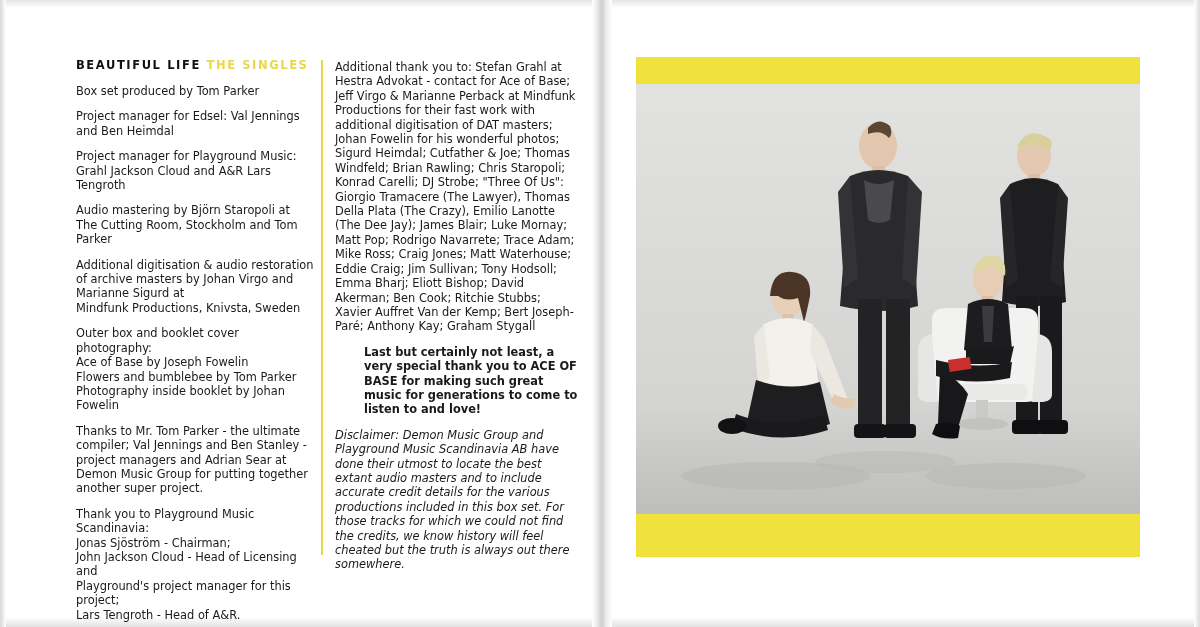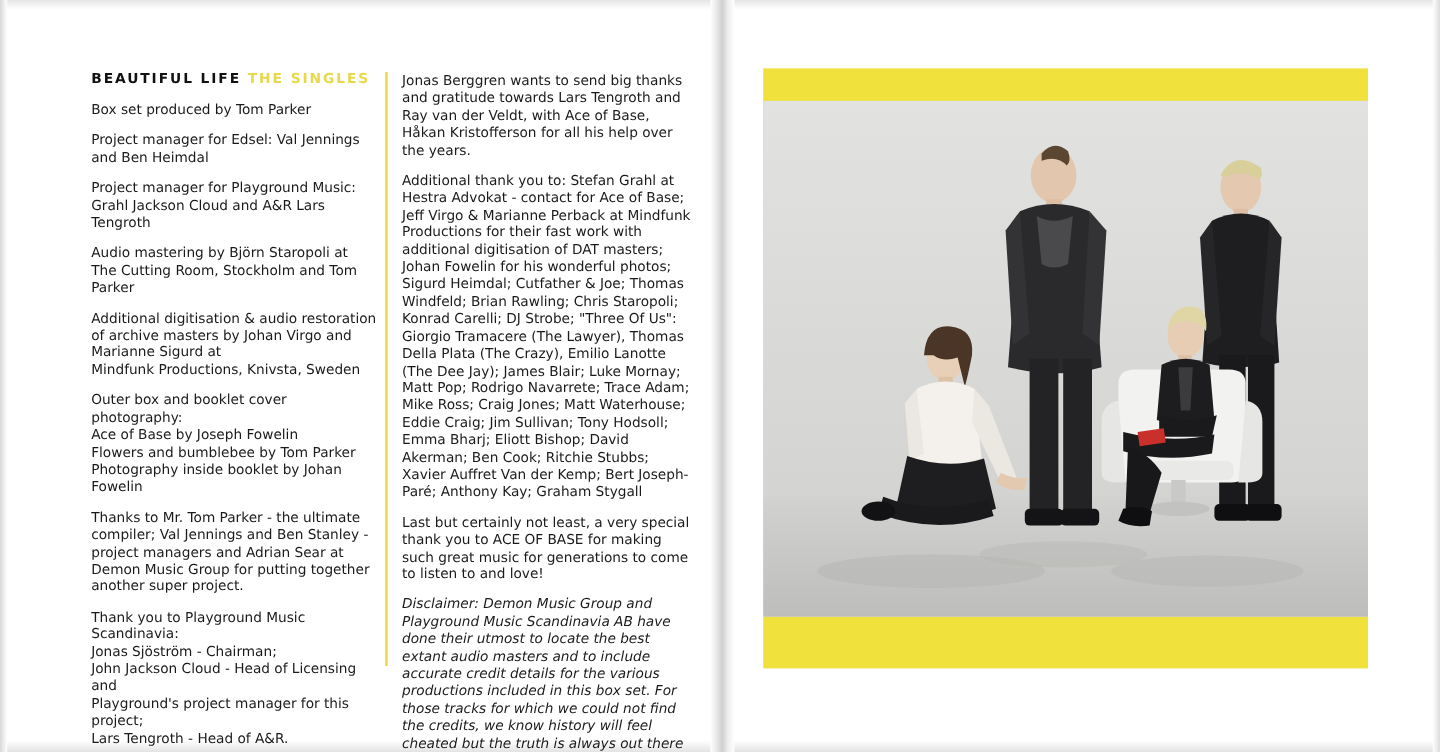--- a/index.html
+++ b/index.html
@@ -94,21 +94,22 @@
   }
   .para {
     margin: 0 0 11px 0;
   }
   .para:last-child { margin-bottom: 0; }
   b, .bold { font-weight: normal; }
   .para.em {
     font-style: italic;
   }
   .para.strong-block {
-    font-weight: normal;
+    font-weight: bold;
+    margin-left: 29px;
   }
 
   
   .right-page {
     position: absolute;
     left: 612px; top: 0;
     width: 588px; height: 627px;
   }
   .yellow-panel {
     position: absolute;
@@ -154,21 +155,20 @@
       <p class="para">Additional digitisation &amp; audio restoration<br>of archive masters by <b>Johan Virgo</b> and<br><b>Marianne Sigurd</b> at<br>Mindfunk Productions, Knivsta, Sweden</p>
       <p class="para">Outer box and booklet cover photography:<br>Ace of Base by <b>Joseph Fowelin</b><br>Flowers and bumblebee by <b>Tom Parker</b><br>Photography inside booklet by <b>Johan Fowelin</b></p>
       <p class="para">Thanks to Mr. Tom Parker - the ultimate<br>compiler; Val Jennings and Ben Stanley -<br>project managers and Adrian Sear at<br>Demon Music Group for putting together<br>another super project.</p>
       <p class="para">Thank you to Playground Music Scandinavia:<br>Jonas Sjöström - Chairman;<br>John Jackson Cloud - Head of Licensing and<br>Playground's project manager for this project;<br>Lars Tengroth - Head of A&amp;R.</p>
 
     </div>
 
     <div class="col-divider"></div>
 
     <div class="col col-right">
-      <p class="para">Jonas Berggren wants to send big thanks and gratitude towards Lars Tengroth and Ray van der Veldt, with Ace of Base, Håkan Kristofferson for all his help over the years.</p>
       <p class="para">Additional thank you to: Stefan Grahl at Hestra Advokat - contact for Ace of Base; Jeff Virgo &amp; Marianne Perback at Mindfunk Productions for their fast work with additional digitisation of DAT masters; Johan Fowelin for his wonderful photos; Sigurd Heimdal; Cutfather &amp; Joe; Thomas Windfeld; Brian Rawling; Chris Staropoli; Konrad Carelli; DJ Strobe; "Three Of Us": Giorgio Tramacere (The Lawyer), Thomas Della Plata (The Crazy), Emilio Lanotte (The Dee Jay); James Blair; Luke Mornay; Matt Pop; Rodrigo Navarrete; Trace Adam; Mike Ross; Craig Jones; Matt Waterhouse; Eddie Craig; Jim Sullivan; Tony Hodsoll; Emma Bharj; Eliott Bishop; David Akerman; Ben Cook; Ritchie Stubbs; Xavier Auffret Van der Kemp; Bert Joseph-Paré; Anthony Kay; Graham Stygall</p>
       <p class="para strong-block">Last but certainly not least, a very special thank you to ACE OF BASE for making such great music for generations to come to listen to and love!</p>
       <p class="para em">Disclaimer: Demon Music Group and Playground Music Scandinavia AB have done their utmost to locate the best extant audio masters and to include accurate credit details for the various productions included in this box set. For those tracks for which we could not find the credits, we know history will feel cheated but the truth is always out there somewhere.</p>
     </div>
   </div>
 
   <div class="gutter"></div>
 
   <div class="right-page">
     <div class="yellow-panel"></div>

